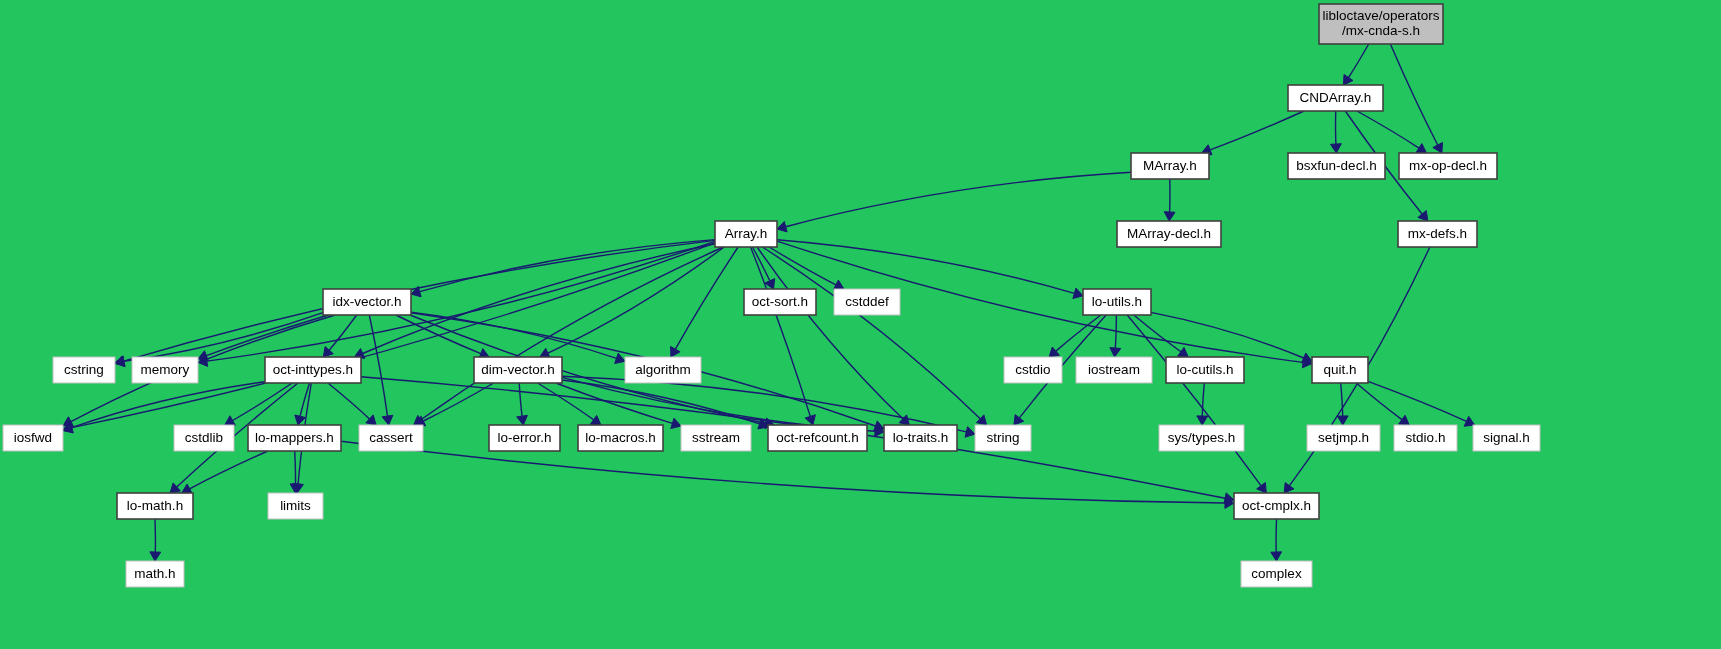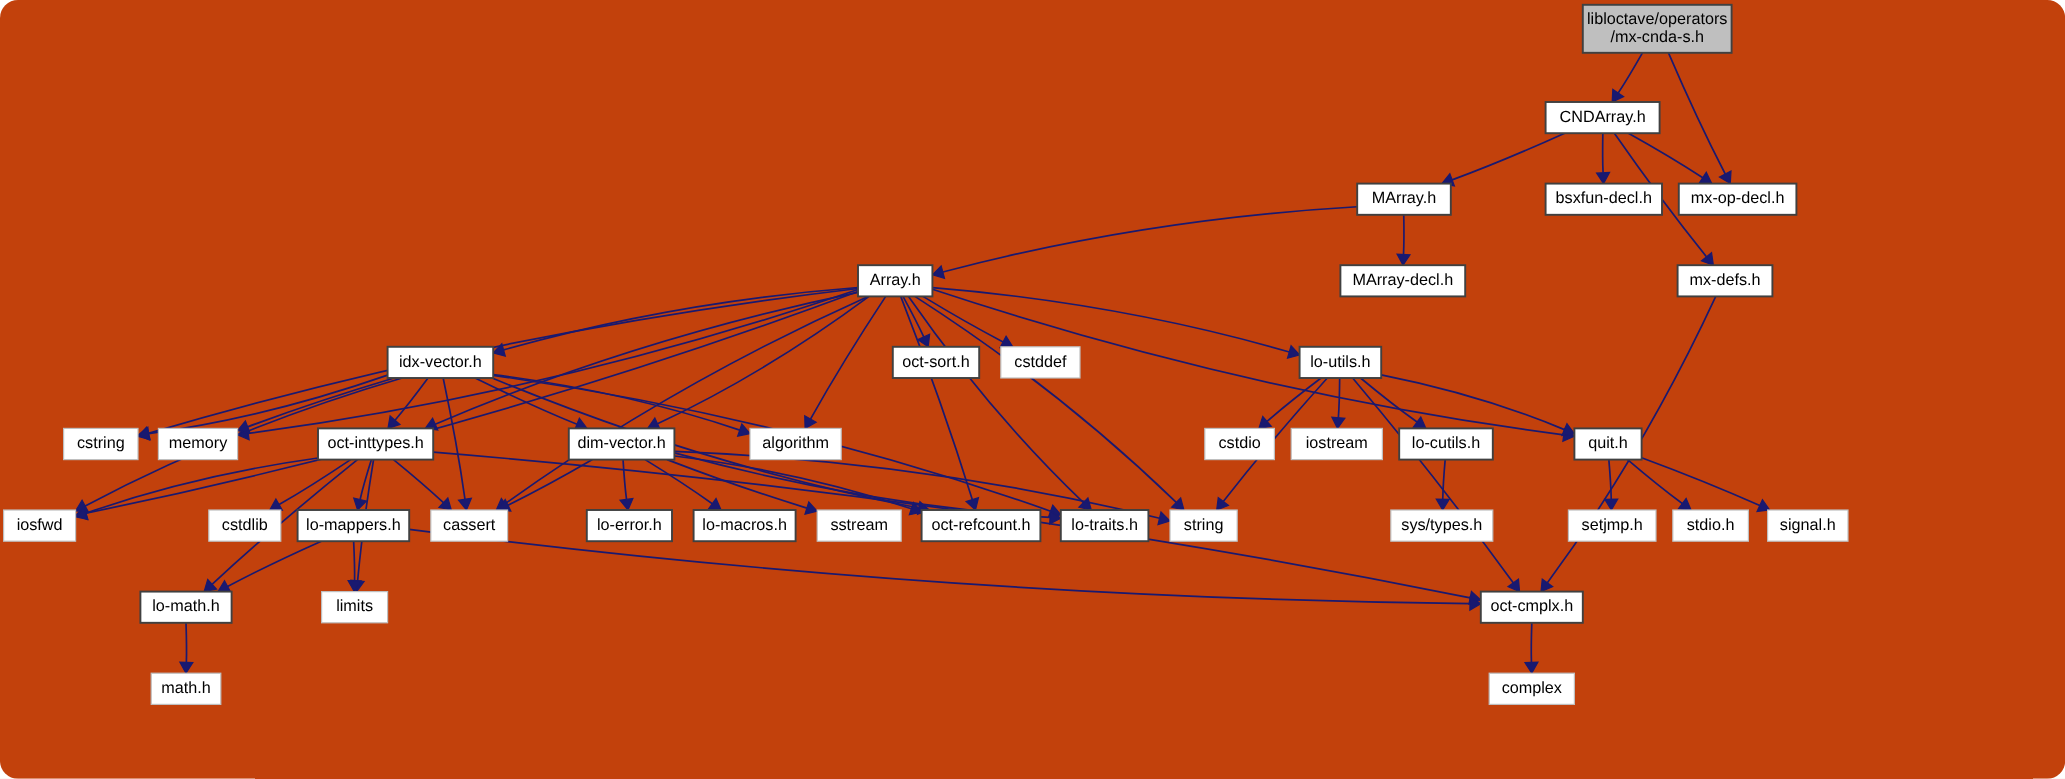--- a/index.html
+++ b/index.html
@@ -1,17 +1,17 @@
 <!DOCTYPE html>
 <html><head>
 <meta charset="utf-8">
 <style>
   html,body{margin:0;padding:0;background:#ffffff;}
   body{width:1721px;height:649px;overflow:hidden;font-family:"Liberation Sans",sans-serif;}
-  #graph-root{position:relative;width:1721px;height:649px;background:#c2410c;border-radius:15px;}
+  #graph-root{position:relative;width:1721px;height:649px;background:#22c55e;}
   svg#dep-graph{display:block;width:1721px;height:649px;}
   .edge-path{fill:none;stroke:#191970;stroke-width:1.4px;}
   .edge-head{fill:#191970;stroke:#191970;stroke-width:1px;}
   .node-box{stroke-width:1px;}
   .node-box.sys{fill:#ffffff;stroke:#bfbfbf;}
   .node-box.lib{fill:#ffffff;stroke:#404040;stroke-width:1.6px;}
   .node-box.root{fill:#bfbfbf;stroke:#404040;stroke-width:1.6px;}
   .node-label{font-family:"Liberation Sans",sans-serif;font-size:13.5px;fill:#000000;
                text-anchor:middle;dominant-baseline:middle;}
 </style>

